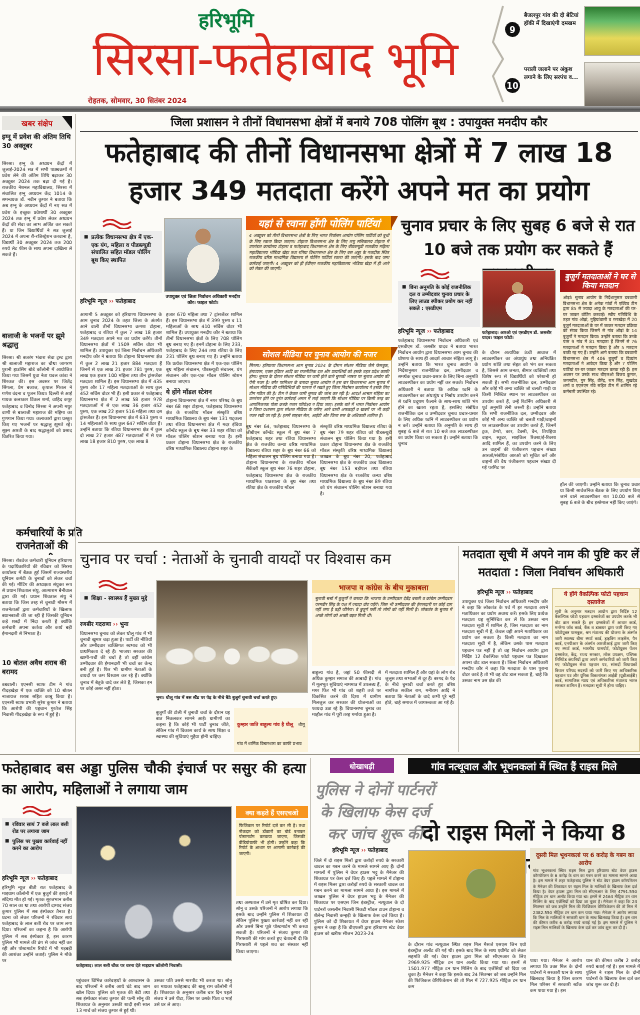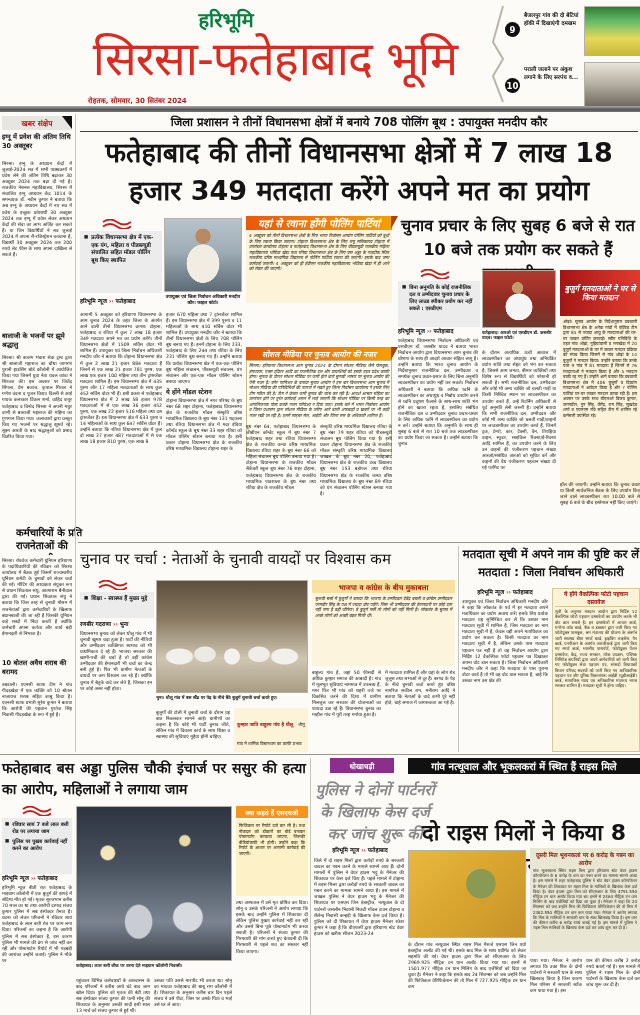--- a/index.html
+++ b/index.html
@@ -119,21 +119,21 @@
   <div class="abs by" style="left:398px;top:327px;width:82px;">
     <span>हरिभूमि न्यूज</span><span class="arr">››</span><span>फतेहाबाद</span>
   </div>
   <div class="abs t" style="left:398px;top:338px;width:80px;height:202px;">फतेहाबाद विधानसभा निर्वाचन अधिकारी एवं एसडीएम डॉ. जसबीर यादव ने बताया भारत निर्वाचन आयोग द्वारा विधानसभा आम चुनाव की घोषणा के साथ ही आदर्श आचार संहिता लागू है। उन्होंने बताया कि भारत चुनाव आयोग के निर्देशानुसार राजनीतिक दल, उम्मीदवार व समर्थक चुनाव प्रचार-प्रसार के लिए बिना अनुमति लाउडस्पीकर का प्रयोग नहीं कर सकते। निर्वाचन अधिकारी ने बताया कि अधिक ध्वनि के लाउडस्पीकर का अंधाधुंध व निर्बाध उपयोग करने से ध्वनि प्रदूषण फैलाने के साथ-साथ शांति भंग होने का खतरा रहता है, इसलिए संबंधित राजनीतिक दल व उम्मीदवार चुनाव प्रचार-प्रसार के लिए अधिक ध्वनि में लाउडस्पीकर का प्रयोग न करें। उन्होंने बताया कि अनुमति के साथ ही सुबह 6 बजे से रात 10 बजे तक लाउडस्पीकर का प्रयोग किया जा सकता है। उन्होंने बताया कि चुनाव</div>
 
   <div class="abs ph" style="left:482px;top:270px;width:74px;height:58px;background:radial-gradient(circle at 48% 30%,#c29a6b 0 10%,transparent 11%),radial-gradient(ellipse at 50% 64%,#f5f5f5 0 26%,transparent 27%),linear-gradient(180deg,#b33a2e 0%,#8e2b22 55%,#6e3b2e 100%);"></div>
   <div class="abs cap" style="left:482px;top:330px;width:74px;height:18px;font-size:4.3px;">फतेहाबाद। आरओ एवं एसडीएम डॉ. जसबीर यादव। फाइल फोटो।</div>
   <div class="abs t" style="left:482px;top:350px;width:74px;height:190px;">के दौरान अत्यधिक ऊंची आवाज में लाउडस्पीकर का अंधाधुंध तथा अनियंत्रित प्रयोग शांति तथा सेहत को भंग कर सकता है, जिससे आम जनता, बीमार व्यक्तियों तथा विशेष रूप से विद्यार्थियों को परेशानी हो सकती है। सभी राजनीतिक दल, उम्मीदवार और कोई भी अन्य व्यक्ति जो चलती गाड़ी या किसी निश्चित स्थान पर लाउडस्पीकर का उपयोग करते हैं, उन्हें रिटर्निंग अधिकारी से पूर्व अनुमति लेनी जरूरी है। उन्होंने बताया कि सभी राजनीतिक दल, उम्मीदवार और कोई भी अन्य व्यक्ति जो चलती गाड़ी/वाहनों पर लाउडस्पीकर का उपयोग करते हैं, जिनमें ट्रक, टेम्पो, कार, टैक्सी, वैन, तिपहिया वाहन, स्कूटर, साइकिल रिक्शा/ई-रिक्शा आदि शामिल हैं, का उपयोग करने के लिए उन वाहनों की पंजीकरण पहचान संख्या आरओ/संबंधित आरओ को सूचित करें और वाहनों की वैध पंजीकरण पहचान संख्या दी गई परमिट पर</div>
 
   <div class="abs" style="left:560px;top:270px;width:80px;height:208px;">
-    <div class="rhdr" style="height:22px;font-size:7.6px;font-style:italic;line-height:1.2;padding:12px 3px;">बुजुर्ग मतदाताओं ने घर से किया मतदान</div>
+    <div class="rhdr" style="height:22px;font-size:7.6px;font-style:italic;line-height:1.2;padding:0 3px;">बुजुर्ग मतदाताओं ने घर से किया मतदान</div>
     <div class="t4 creambox" style="height:186px;background:#fcf2da;">ओढ़ां। चुनाव आयोग के निर्देशानुसार डबवाली विधानसभा क्षेत्र के अनेक गांवों में एक्टिव टीम द्वारा 85 से ज्यादा आयु के मतदाताओं की घर-घर जाकर वोटिंग करवाई। स्वीप गतिविधि के तहत गांव ओढ़ां, नुहियांवाली व रत्ताखेड़ा में 20 बुजुर्ग मतदाताओं के घर में जाकर मतदान प्रक्रिया को संपन्न किया जिसमें से गांव ओढ़ां के 14 बुजुर्गों ने मतदान किया। उन्होंने बताया कि उनके पास 9 गांव में 81 मतदाता हैं जिनमें से 76 मतदाताओं ने मतदान किया है और 5 मतदान बाकी रह गए हैं। उन्होंने आगे बताया कि डबवाली विधानसभा क्षेत्र में 406 बुजुर्गों व दिव्यांग मतदाताओं ने आवेदन किया है और 7 पोलिंग पार्टियां घर-घर जाकर मतदान करवा रही हैं। इस अवसर पर उनके साथ बीएलओ विजय कुमार, जगमप्रीत, गुन सिंह, वीरेंद्र, राम सिंह, सुखदेव शर्मा व एएलएम रवि सहित टीम में शामिल रहे कर्मचारी उपस्थित रहे।</div>
   </div>
   <div class="abs t" style="left:560px;top:482px;width:80px;height:58px;">हॉल की जाएगी। उन्होंने बताया कि चुनाव प्रचार या किसी सार्वजनिक बैठक के लिए उपयोग किए जाने वाले लाउडस्पीकर रात 10.00 बजे से सुबह 6 बजे के बीच इस्तेमाल नहीं किए जाएंगे।</div>
 
   <div class="abs hline" style="left:78px;top:542px;width:562px;"></div>
 
   <div class="abs" style="left:80px;top:546px;width:374px;height:28px;font-size:15px;font-weight:normal;color:#141414;text-align:left;white-space:nowrap;overflow:hidden;line-height:1.8;">चुनाव पर चर्चा : नेताओं के चुनावी वायदों पर विश्वास कम</div>
   <svg class="abs wave" style="left:98px;top:580px;" width="30" height="10" viewBox="0 0 30 10">
     <path d="M1 3 Q8 -2 15 3 T29 3" stroke="#c81d1d" fill="none" stroke-width="1.8"></path>
     <path d="M1 7.5 Q8 2.5 15 7.5 T29 7.5" stroke="#c81d1d" fill="none" stroke-width="1.8"></path>
@@ -207,21 +207,21 @@
 
   <div class="abs vline" style="left:310px;top:758px;height:257px;"></div>
 
   <div class="abs" style="left:330px;top:758px;width:64px;height:15px;background:#8c2f8c;color:#fff;font-weight:bold;font-size:7.4px;display:flex;align-items:center;justify-content:center;">धोखाधड़ी</div>
   <div class="abs" style="left:314px;top:780px;width:122px;height:62px;color:#8a8a8a;font-weight:bold;font-style:italic;font-size:15px;line-height:1.45;text-align:center;">पुलिस ने दोनों पार्टनरों के खिलाफ केस दर्ज कर जांच शुरू की</div>
   <div class="abs by" style="left:314px;top:846px;width:92px;text-align:center;">
     <span>हरिभूमि न्यूज</span><span class="arr">››</span><span>फतेहाबाद</span>
   </div>
   <div class="abs t" style="left:314px;top:858px;width:90px;height:157px;">जिले में दो राइस मिलों द्वारा करोड़ों रुपये के सरकारी चावल का गबन करने के मामले सामने आए हैं। दोनों मामलों में पुलिस ने वेयर हाउस भट्टू के मैनेजर की शिकायत पर केस दर्ज किए हैं। पहले मामले में टोहाना में राइस मिलर द्वारा करोड़ों रुपये के सरकारी चावल का गबन करने का मामला सामने आया है। इस मामले में जाखल पुलिस ने वेयर हाउस भट्टू के मैनेजर की शिकायत पर एसएस जिन इंडस्ट्रीज, नत्थूवाल के दो पार्टनरों जसलीन निवासी निकटी मॉडल टाउन टोहाना व शैलेन्द्र निवासी कन्हड़ी के खिलाफ केस दर्ज किया है। पुलिस को दी शिकायत में वेयर हाउस मैनेजर रकेश कुमार ने कहा है कि डीएफसी द्वारा हरियाणा स्टेट वेयर हाउस को खरीफ सीजन 2023-24</div>
 
-  <div class="abs" style="left:408px;top:758px;width:232px;height:16px;background:#111;color:#fff;font-weight:bold;font-size:10px;display:flex;align-items:center;justify-content:center;">गांव नत्थूवाल और भूकलकरां में स्थित हैं राइस मिले</div>
+  <div class="abs" style="left:408px;top:758px;width:232px;height:16px;background:#111;color:#fff;font-weight:bold;font-size:10px;display:flex;align-items:center;justify-content:center;">गांव नत्थूवाल और भूथनकलां में स्थित हैं राइस मिले</div>
   <div class="abs" style="left:408px;top:776px;width:232px;height:70px;font-size:22px;font-weight:bold;color:#141414;text-align:center;line-height:1.5;margin-top:40px;">दो राइस मिलों ने किया 8 करोड़ के धान का गबन</div>
   <div class="abs ph" style="left:408px;top:850px;width:118px;height:88px;background:radial-gradient(circle at 62% 38%,#8a9a52 0 16%,transparent 17%),radial-gradient(circle at 58% 30%,#b5b08a 0 8%,transparent 9%),linear-gradient(135deg,#e8b93e 0%,#d9a52f 50%,#c7932a 100%);"></div>
   <div class="abs graybox" style="left:530px;top:848px;width:110px;height:104px;overflow:hidden;">
     <div class="bt" style="color:#8a1a00;font-size:5.8px;text-align:center;margin-bottom:1px;">दूसरी मिल भूथनकलां पर 6 करोड़ के गबन का आरोप</div>
     <div class="t4" style="font-size:4px;">गांव भूथनकलां स्थित राइस मिल द्वारा हरियाणा स्टेट वेयर हाउस कॉरपोरेशन के 6 करोड़ के धान का गबन करने का मामला सामने आया है। इस मामले में शहर फतेहाबाद पुलिस ने स्टेट वेयर हाउस कॉरपोरेशन के मैनेजर की शिकायत पर राइस मिल के मालिकों के खिलाफ केस दर्ज किया है। वेयर हाउस द्वारा मिल को सीएमआर के लिए 4791.550 मीट्रिक टन धान अलॉट किया गया था। इसमें से 2464 मीट्रिक टन धान मिलिंग के बाद एजेंसियों को दिया जा चुका है। मैनेजर ने कहा कि 24 सितम्बर को जब उन्होंने मिल की फिजिकल वेरिफिकेशन की तो मिल में 2382.550 मीट्रिक टन धान कम पाया गया। मैनेजर ने आरोप लगाया कि मिल के मालिकों ने सरकारी धान के साथ खिलवाड़ किया है। इस धान की कीमत करीब 6 करोड़ रुपये बताई गई है। इस मामले में पुलिस ने राइस मिल मालिकों के खिलाफ केस दर्ज कर जांच शुरू कर दी है।</div>
   </div>
   <div class="abs t" style="left:408px;top:942px;width:118px;height:73px;">के दौरान गांव नत्थूवाल स्थित राइस मिल मैसर्ज एसएस जिन एग्रो इंडस्ट्रीज अलॉट की गई थी। इसके बाद मिल के साथ एग्रीमेंट को लेकर सहमति की गई। वेयर हाउस द्वारा मिल को सीएमआर के लिए 2969.925 मीट्रिक टन धान अलॉट किया गया था। इसमें से 1501.977 मीट्रिक टन धान मिलिंग के बाद एजेंसियों को दिया जा चुका है। मैनेजर ने कहा कि इसके बाद 24 सितम्बर को जब उन्होंने मिल की फिजिकल वेरिफिकेशन की तो मिल में 727.925 मीट्रिक टन धान कम</div>
   <div class="abs t" style="left:530px;top:958px;width:52px;height:57px;">पाया गया। मैनेजर ने आरोप लगाया कि उक्त मिल के दोनों पार्टनरों ने सरकारी धान के साथ खिलवाड़ किया है जिस कारण मिल परिसर में सरकारी स्टॉक कम पाया गया है। इस</div>
   <div class="abs t" style="left:586px;top:958px;width:54px;height:57px;">धान की कीमत करीब 2 करोड़ रुपये बताई गई है। इस मामले में पुलिस ने राइस मिल के दोनों पार्टनरों के खिलाफ केस दर्ज कर जांच शुरू कर दी है।</div>
 

